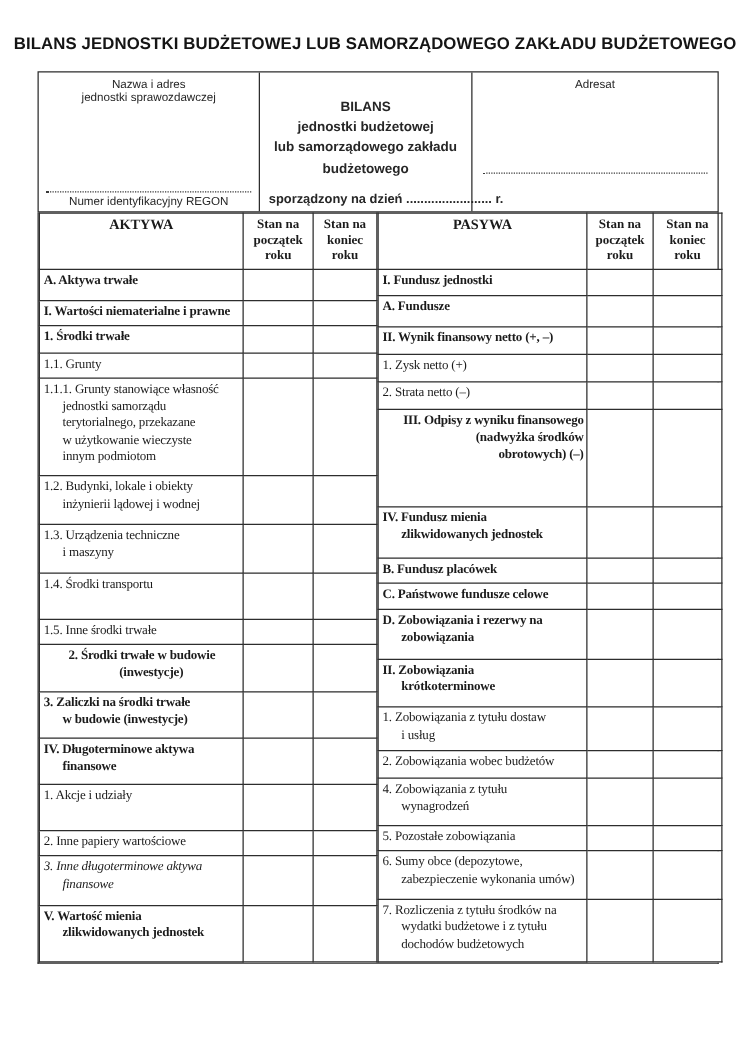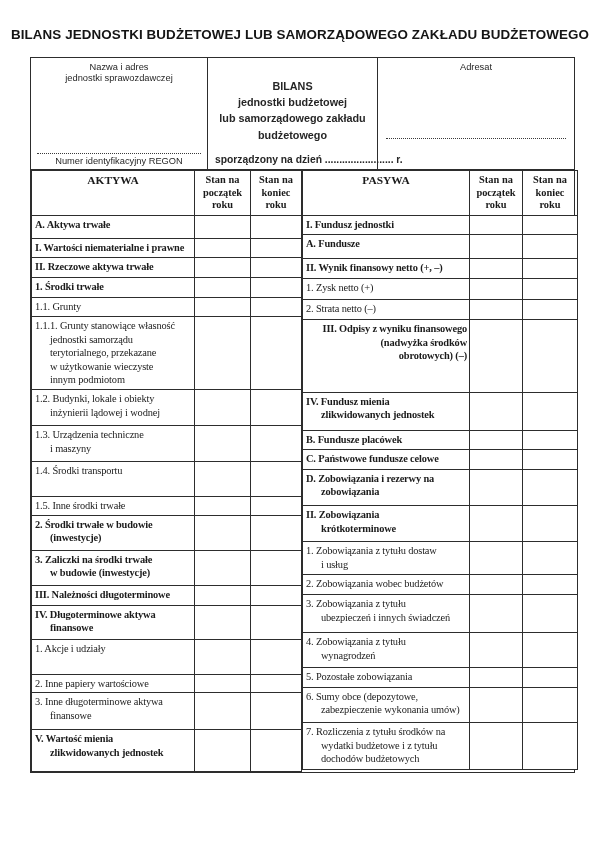--- a/index.html
+++ b/index.html
@@ -98,27 +98,20 @@
           </tr>
           <tr style="height: 19px;">
             <td class="lbl b">
               <span class="txt">I. Wartości niematerialne i prawne</span>
             </td>
             <td class="val"></td>
             <td class="val"></td>
           </tr>
           <tr style="height: 20px;">
             <td class="lbl b">
-              <span class="txt">II. Rzeczowe aktywa trwałe</span>
-            </td>
-            <td class="val"></td>
-            <td class="val"></td>
-          </tr>
-          <tr style="height: 20px;">
-            <td class="lbl b">
               <span class="txt">1. Środki trwałe</span>
             </td>
             <td class="val"></td>
             <td class="val"></td>
           </tr>
           <tr style="height: 19px;">
             <td class="lbl">
               <span class="txt">1.1. Grunty</span>
             </td>
             <td class="val"></td>
@@ -158,43 +151,36 @@
             <td class="val"></td>
             <td class="val"></td>
           </tr>
           <tr style="height: 18px;">
             <td class="lbl">
               <span class="txt">1.5. Inne środki trwałe</span>
             </td>
             <td class="val"></td>
             <td class="val"></td>
           </tr>
-          <tr style="height: 35px;">
+          <tr style="height: 35px; text-align: center;">
             <td class="lbl b">
               <span class="txt">2. Środki trwałe w budowie
 (inwestycje)</span>
             </td>
             <td class="val"></td>
             <td class="val"></td>
           </tr>
           <tr style="height: 35px;">
             <td class="lbl b">
               <span class="txt">3. Zaliczki na środki trwałe
 w budowie (inwestycje)</span>
             </td>
             <td class="val"></td>
             <td class="val"></td>
           </tr>
-          <tr style="height: 20px;">
-            <td class="lbl b">
-              <span class="txt">III. Należności długoterminowe</span>
-            </td>
-            <td class="val"></td>
-            <td class="val"></td>
-          </tr>
           <tr style="height: 34px;">
             <td class="lbl b">
               <span class="txt">IV. Długoterminowe aktywa
 finansowe</span>
             </td>
             <td class="val"></td>
             <td class="val"></td>
           </tr>
           <tr style="height: 35px;">
             <td class="lbl">
@@ -203,21 +189,21 @@
             <td class="val"></td>
             <td class="val"></td>
           </tr>
           <tr style="height: 18px;">
             <td class="lbl">
               <span class="txt">2. Inne papiery wartościowe</span>
             </td>
             <td class="val"></td>
             <td class="val"></td>
           </tr>
-          <tr style="height: 37px;">
+          <tr style="height: 37px; font-style: italic;">
             <td class="lbl">
               <span class="txt">3. Inne długoterminowe aktywa
 finansowe</span>
             </td>
             <td class="val"></td>
             <td class="val"></td>
           </tr>
           <tr style="height: 42px;">
             <td class="lbl b">
               <span class="txt">V. Wartość mienia
@@ -290,21 +276,21 @@
           <tr style="height: 37px;">
             <td class="lbl b">
               <span class="txt">IV. Fundusz mienia
 zlikwidowanych jednostek</span>
             </td>
             <td class="val"></td>
             <td class="val"></td>
           </tr>
           <tr style="height: 19px;">
             <td class="lbl b">
-              <span class="txt">B. Fundusze placówek</span>
+              <span class="txt">B. Fundusz placówek</span>
             </td>
             <td class="val"></td>
             <td class="val"></td>
           </tr>
           <tr style="height: 19px;">
             <td class="lbl b">
               <span class="txt">C. Państwowe fundusze celowe</span>
             </td>
             <td class="val"></td>
             <td class="val"></td>
@@ -329,28 +315,20 @@
             <td class="lbl">
               <span class="txt">1. Zobowiązania z tytułu dostaw
 i usług</span>
             </td>
             <td class="val"></td>
             <td class="val"></td>
           </tr>
           <tr style="height: 20px;">
             <td class="lbl">
               <span class="txt">2. Zobowiązania wobec budżetów</span>
-            </td>
-            <td class="val"></td>
-            <td class="val"></td>
-          </tr>
-          <tr style="height: 37px;">
-            <td class="lbl">
-              <span class="txt">3. Zobowiązania z tytułu
-ubezpieczeń i innych świadczeń</span>
             </td>
             <td class="val"></td>
             <td class="val"></td>
           </tr>
           <tr style="height: 34px;">
             <td class="lbl">
               <span class="txt">4. Zobowiązania z tytułu
 wynagrodzeń</span>
             </td>
             <td class="val"></td>

